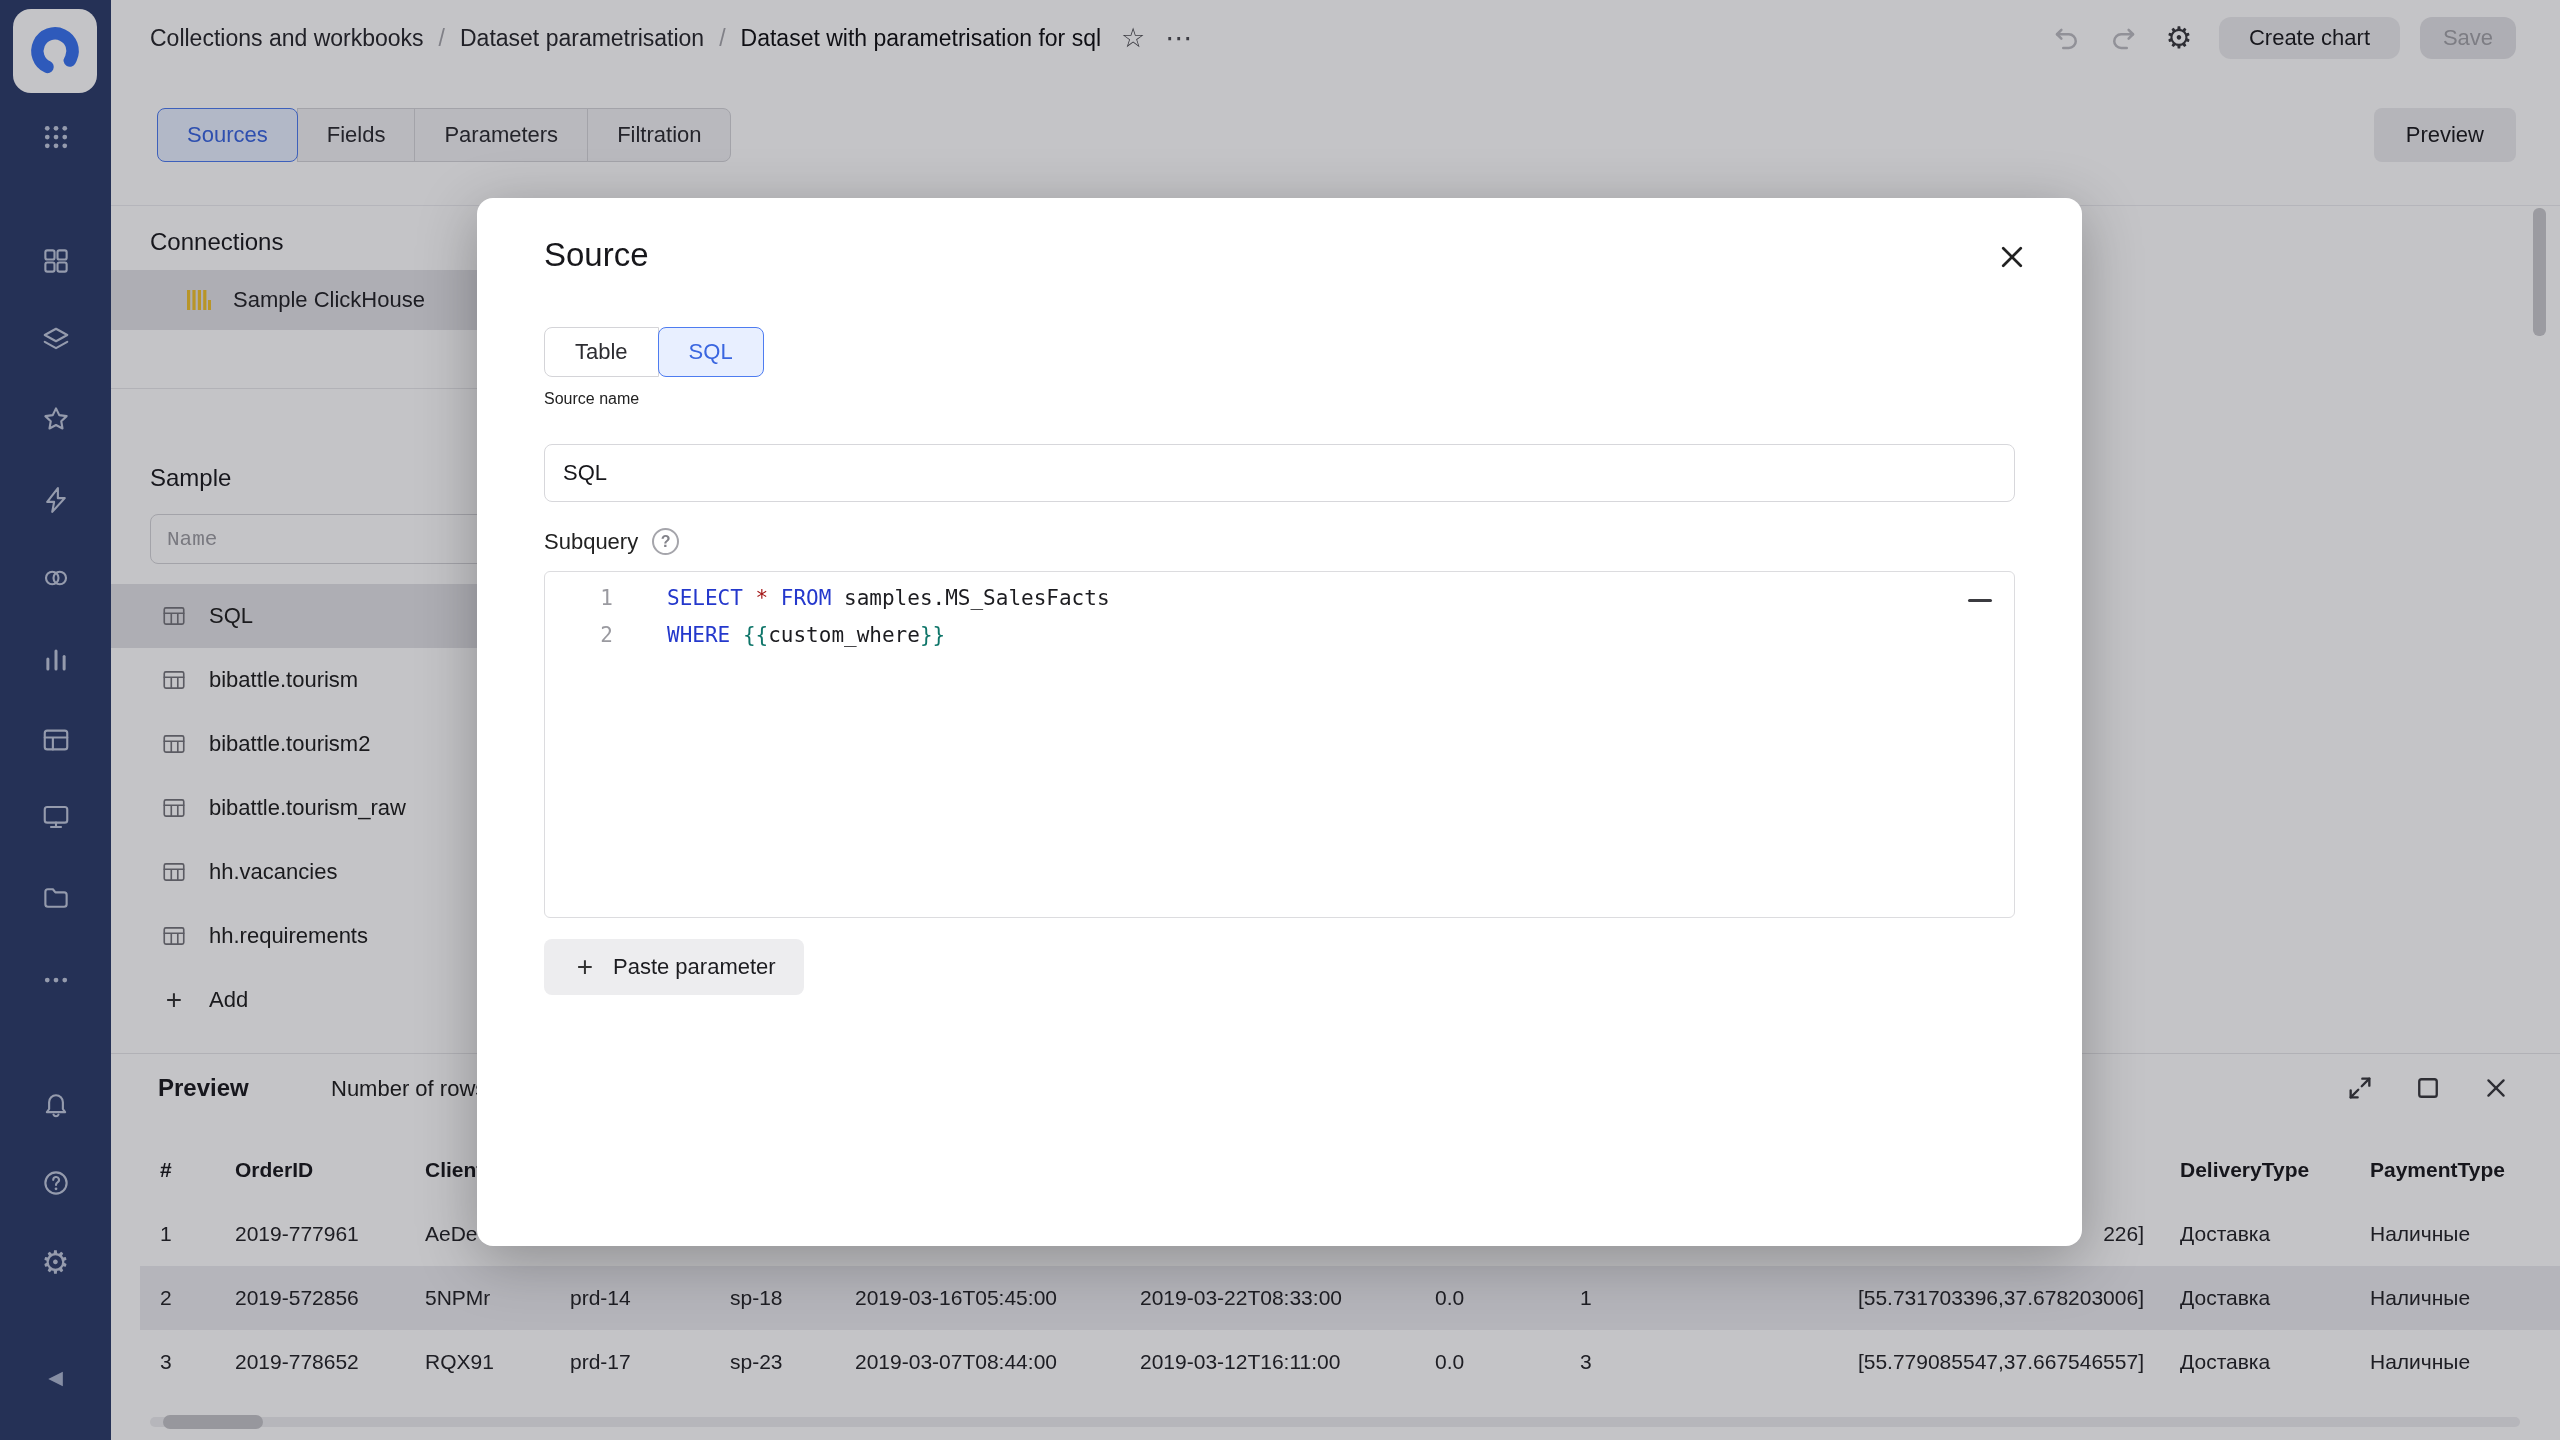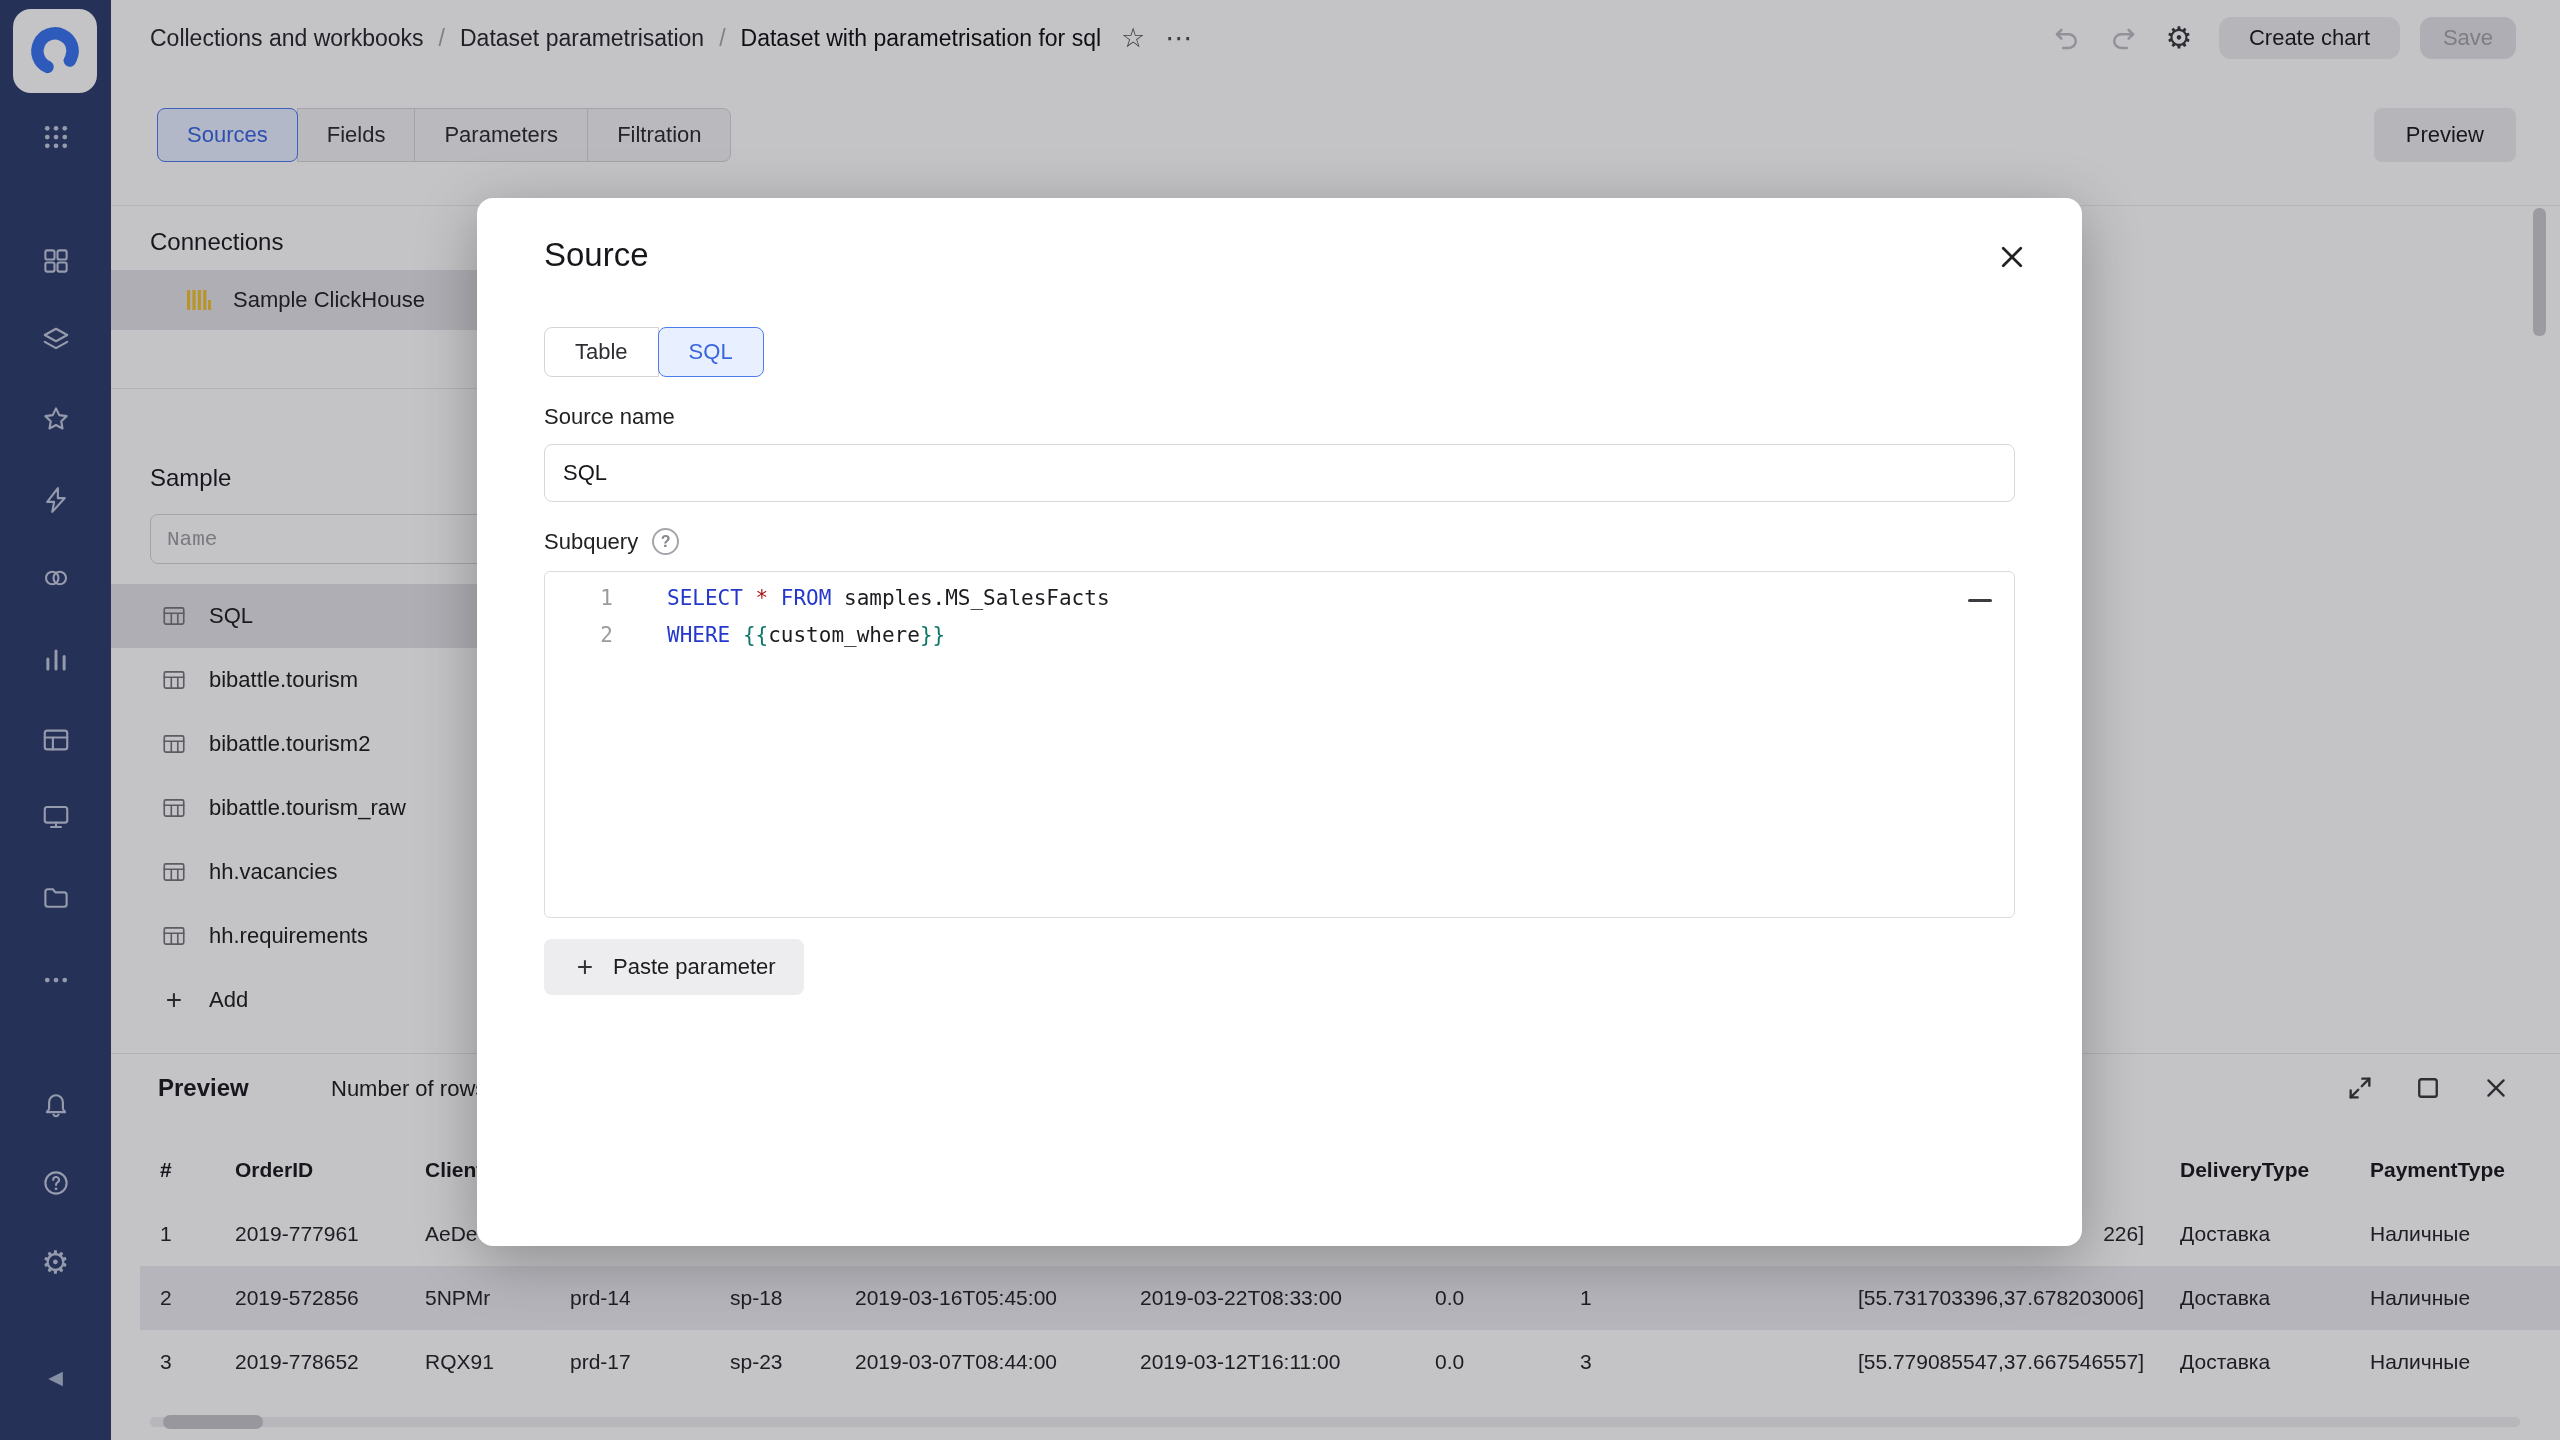--- a/index.html
+++ b/index.html
@@ -92,21 +92,21 @@
   #backdrop{position:absolute;inset:0;background:rgba(8,10,22,.24);z-index:10}
   #modal{position:absolute;left:477px;top:198px;width:1605px;height:1048px;background:#fff;border-radius:16px;z-index:20;
          box-shadow:0 14px 60px rgba(0,0,0,.28)}
   #m-title{position:absolute;left:67px;top:38px;font-size:33px;font-weight:500;color:#17171b}
   #m-close{position:absolute;left:1512px;top:36px;width:46px;height:46px;display:flex;align-items:center;justify-content:center;cursor:pointer}
   svg.xic{stroke:#222;fill:none;stroke-width:2.2;stroke-linecap:round}
   #m-tabs{position:absolute;left:67px;top:129px;display:flex}
   .mtab{height:50px;padding:0 30px;display:flex;align-items:center;font-size:22px;color:#2d2d32;cursor:pointer;
         background:#fff;border:1px solid #d4d4d8;border-radius:8px 0 0 8px}
   .mtab.active{background:#e8efff;border:1px solid var(--accent);color:#3a66e0;border-radius:8px;margin-left:-1px;z-index:2}
-  #m-srcname-label{position:absolute;left:67px;top:206px;font-size:22px;color:#222}
+  #m-srcname-label{position:absolute;left:67px;top:192px;font-size:16px;color:#222}
   #m-srcname{position:absolute;left:67px;top:246px;width:1471px;height:58px;border:1px solid #d7d7db;border-radius:8px;
              padding:0 18px;font-size:22px;font-family:"Liberation Sans","DejaVu Sans",sans-serif;color:#17171b;background:#fff}
   #m-subq{position:absolute;left:67px;top:330px;display:flex;align-items:center;gap:14px;font-size:22px;color:#222}
   .help-ic{width:27px;height:27px;border:2px solid #a5a5ab;border-radius:50%;color:#83838a;font-size:16px;font-weight:700;
            display:flex;align-items:center;justify-content:center;cursor:pointer}
   #m-editor{position:absolute;left:67px;top:373px;width:1471px;height:347px;border:1px solid #dcdcdf;border-radius:6px;
             background:#fff;padding-top:7px;overflow:hidden;cursor:text}
   .cline{display:flex;height:37px;align-items:center;font-family:"DejaVu Sans Mono","Liberation Mono",monospace;font-size:21px}
   .ln{width:68px;text-align:right;color:#9a9aa0;flex:none}
   .codetxt{margin-left:54px;white-space:pre}

